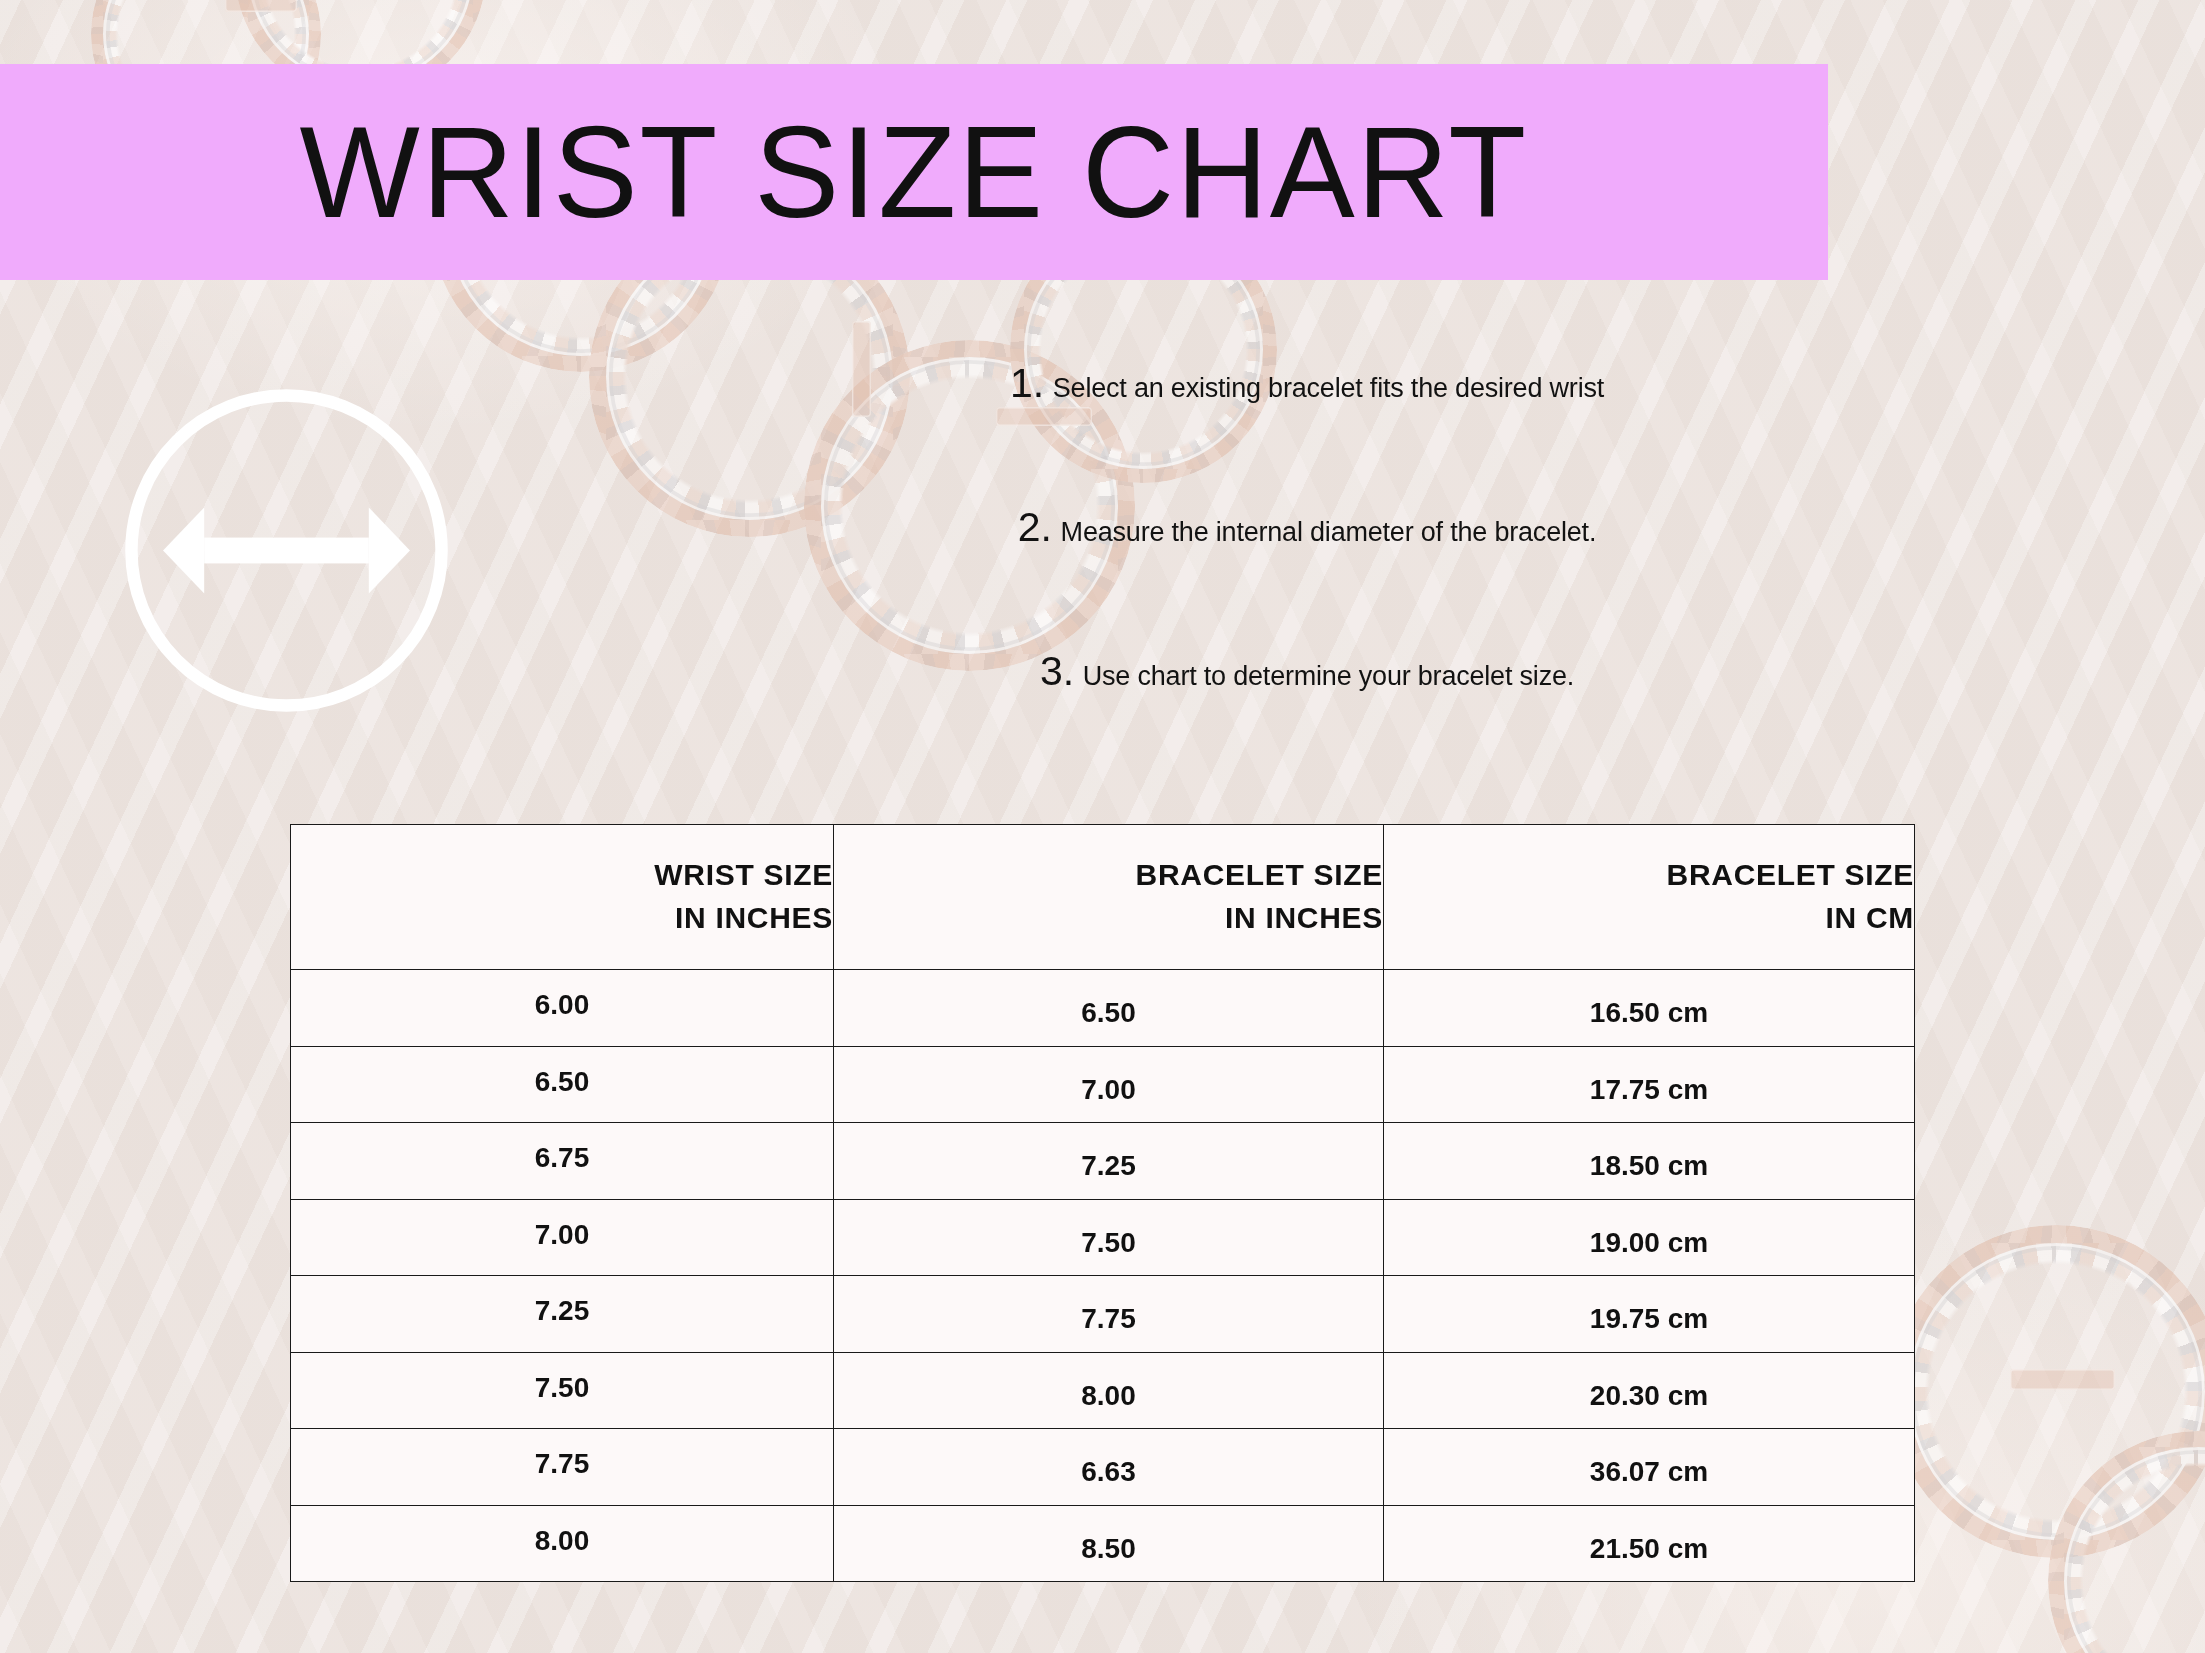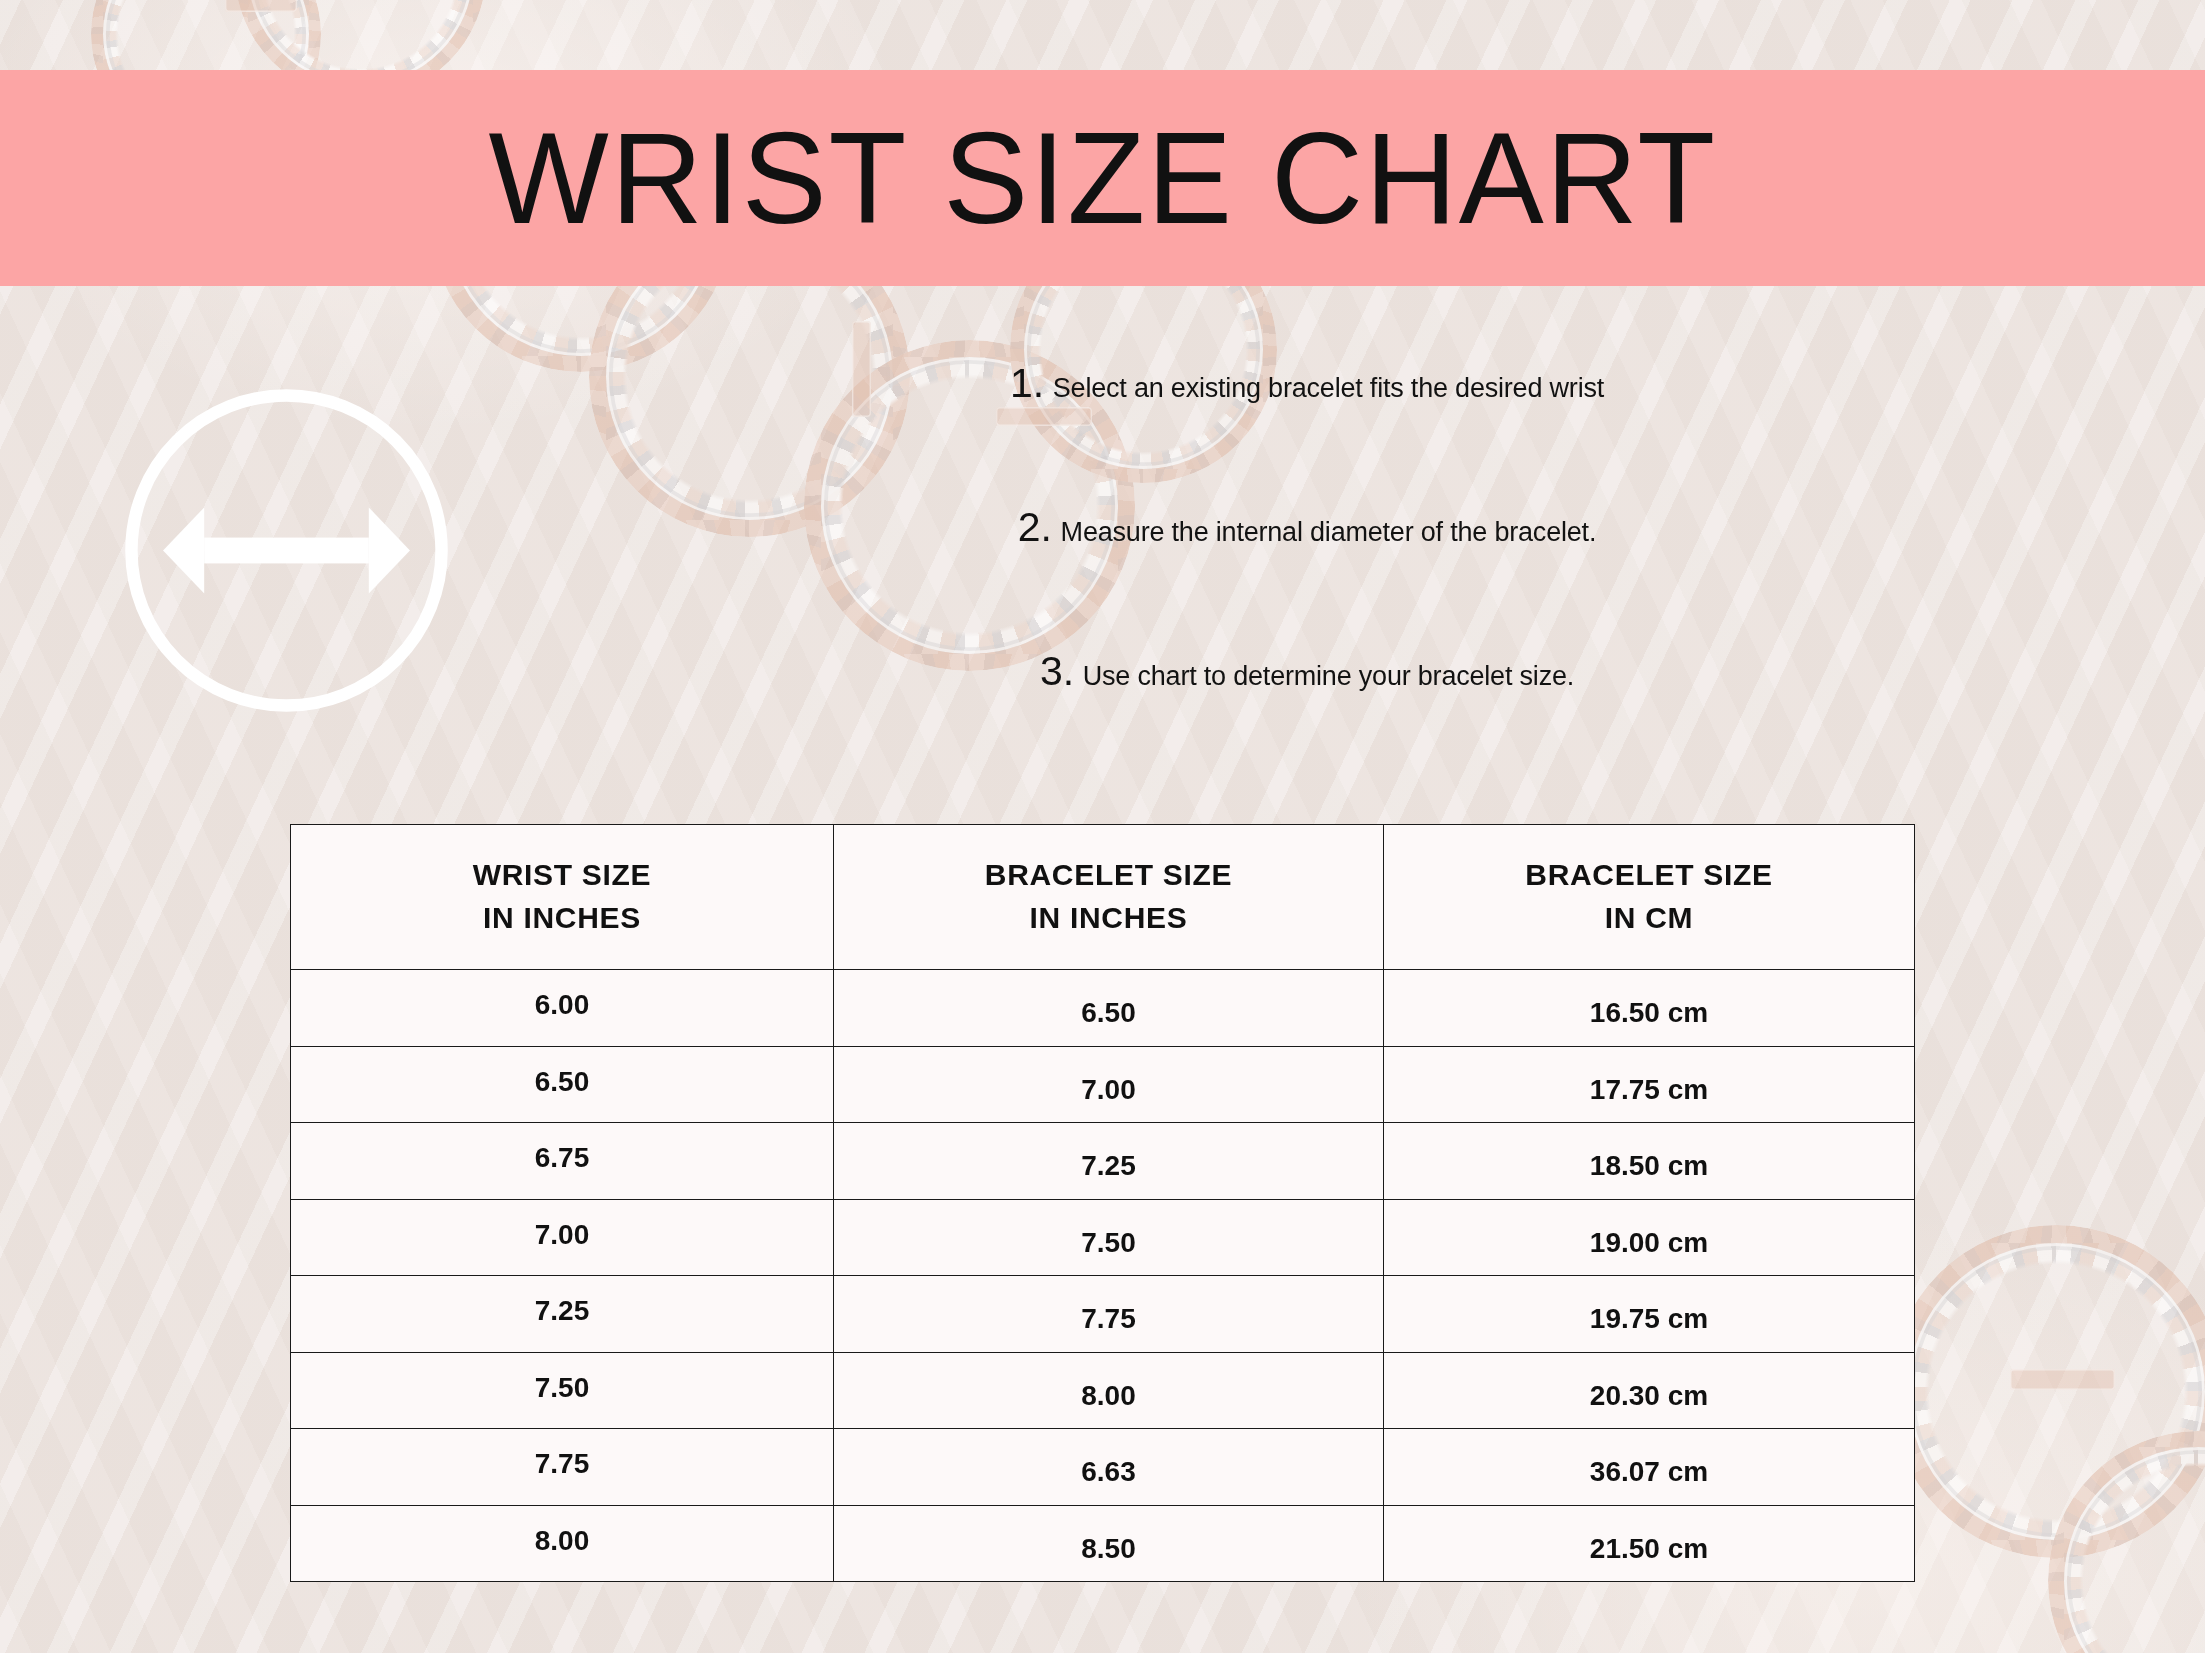--- a/index.html
+++ b/index.html
@@ -77,24 +77,24 @@
   #chain-tl { top: -81px; left: 91px; width: 622px; height: 431px; }
   
   #chain-tm { top: 72px; left: 431px; width: 909px; height: 694px; }
   
   #chain-br { top: 1225px; left: 1890px; width: 431px; height: 479px; }
 
   
   #header-band {
     position: absolute;
     left: 0;
-    top: 70px;
-    width: 2205px;
+    top: 64px;
+    width: 1828px;
     height: 216px;
-    background: #fca5a5;
+    background: #f0abfc;
     display: flex;
     align-items: center;
     justify-content: center;
   }
   #page-title {
     font-family: "Liberation Sans", sans-serif;
     font-weight: 300;
     font-size: 130px;
     letter-spacing: 1.9px;
     color: #111111;
@@ -161,20 +161,21 @@
   #size-table col.c2 { width: 550px; }
   #size-table col.c3 { width: 531px; }
 
   #size-table thead th {
     height: 144px;
     font-size: 30px;
     font-weight: 700;
     letter-spacing: 0.7px;
     line-height: 1.42;
     padding: 0;
+    text-align: right;
   }
   #size-table tbody td {
     height: 65px;
     font-size: 28px;
     font-weight: 700;
     padding: 0;
     vertical-align: middle;
   }
   
   #size-table tbody td.col-wrist {

